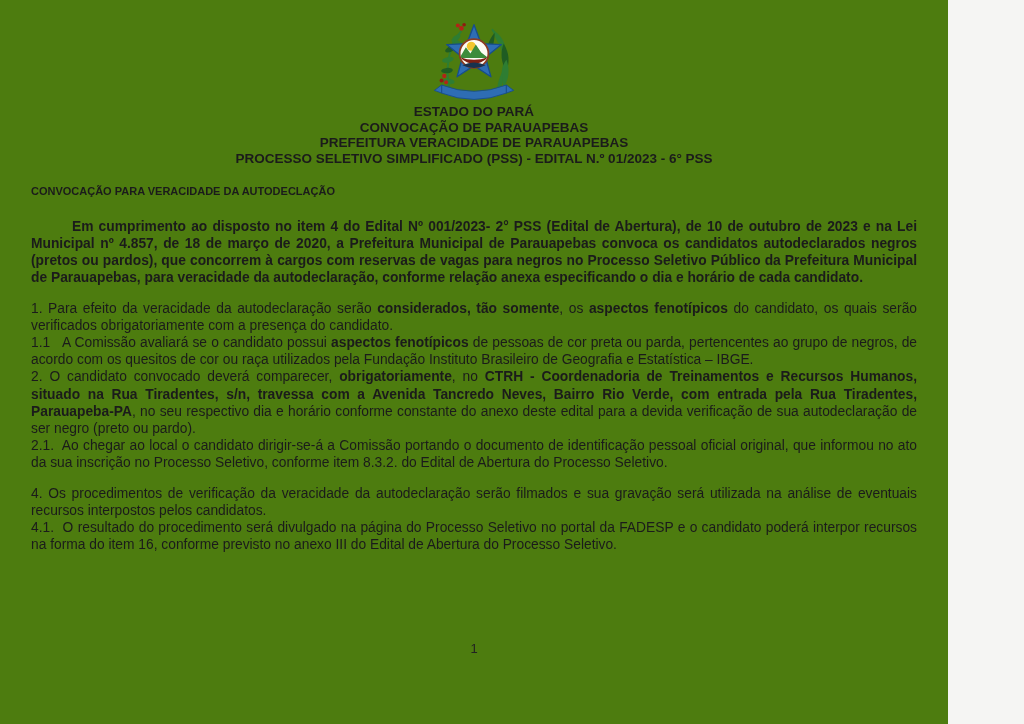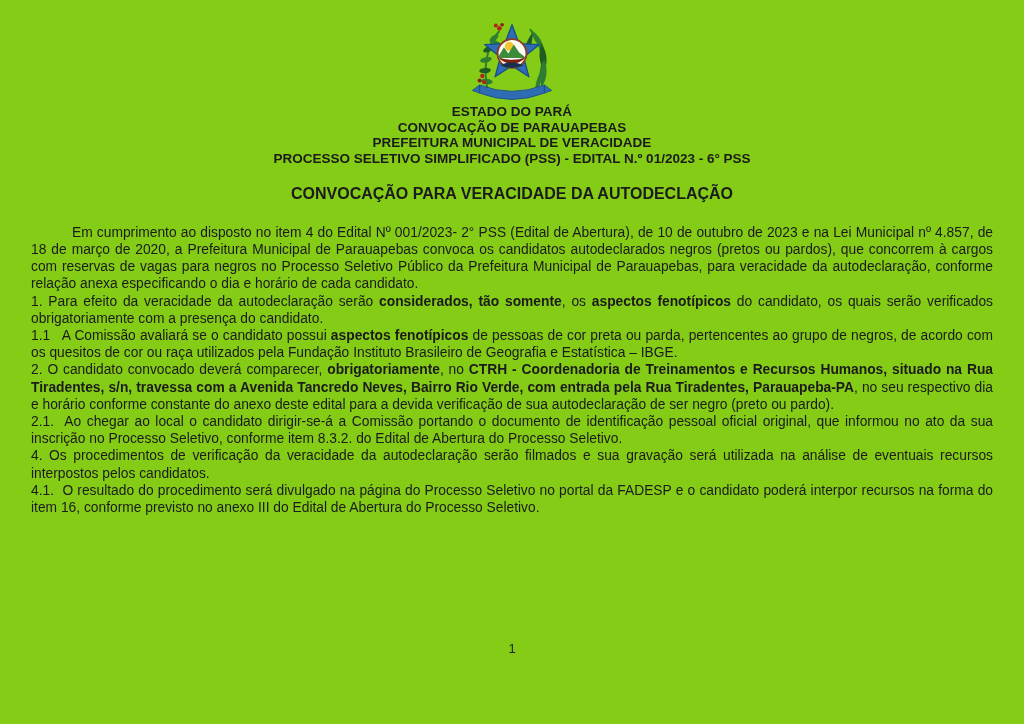--- a/index.html
+++ b/index.html
@@ -1,35 +1,35 @@
 <!DOCTYPE html>
 <html lang="pt-BR"><head>
 <meta charset="utf-8">
 <style>
   html, body { margin:0; padding:0; }
   body {
     width:1024px; height:724px; background:#f5f5f3;
     font-family:"Liberation Sans", sans-serif;
   }
   .page {
-    position:relative; width:1024px; height:724px;
-    background:#84cc16; color:#1b1b1b; overflow:hidden;
+    position:relative; width:948px; height:724px;
+    background:#4d7c0f; color:#1b1b1b; overflow:hidden;
   }
   .content { padding:13px 31px 0 31px; }
 
   .emblem-wrap { text-align:center; height:90px; }
   svg.emblem { width:108px; height:90px; }
 
   .hdr-block { text-align:center; font-weight:bold; font-size:13.5px; line-height:15.7px; margin-top:1px; }
-  .doc-title { text-align:center; font-weight:bold; font-size:16px; margin-top:18px; }
+  .doc-title { text-align:left; font-weight:bold; font-size:11px; margin-top:18px; }
 
   .body-text { margin-top:21px; font-size:13.8px; line-height:17.2px; text-align:justify; }
   p.para { margin:0; }
-  p.indent { text-indent:41px; }
-  p.gap-before { }
+  p.indent { text-indent:41px;font-weight:bold; }
+  p.gap-before { margin-top:13px; }
   .para b { font-weight:bold; }
 
   .pageno {
     position:absolute; top:641px; left:0; width:100%;
     text-align:center; font-size:13px; color:#222;
   }
 </style>
 </head>
 <body>
 
@@ -78,21 +78,21 @@
 
         <path d="M24,80 Q60,94 96,80 L96,89 Q60,103 24,89 Z" fill="#2e6db4" stroke="#174e8c" stroke-width="1"></path>
         <path d="M24,80 L16,86 L24,89 Z" fill="#2e6db4" stroke="#174e8c" stroke-width="1"></path>
         <path d="M96,80 L104,86 L96,89 Z" fill="#2e6db4" stroke="#174e8c" stroke-width="1"></path>
       </svg>
     </div>
 
     <div class="hdr-block">
       <div>ESTADO DO PARÁ</div>
       <div>CONVOCAÇÃO DE PARAUAPEBAS</div>
-      <div>PREFEITURA MUNICIPAL DE VERACIDADE</div>
+      <div>PREFEITURA VERACIDADE DE PARAUAPEBAS</div>
       <div>PROCESSO SELETIVO SIMPLIFICADO (PSS) - EDITAL N.º 01/2023 - 6° PSS</div>
     </div>
 
     <div class="doc-title">CONVOCAÇÃO PARA VERACIDADE DA AUTODECLAÇÃO</div>
 
     <div class="body-text">
       <p class="para indent"><span>Em cumprimento ao disposto no item 4 do Edital Nº 001/2023- 2° PSS (Edital de Abertura), de 10 de outubro de 2023 e na Lei Municipal nº 4.857, de 18 de março de 2020, a Prefeitura Municipal de Parauapebas convoca os candidatos autodeclarados negros (pretos ou pardos), que concorrem à cargos com reservas de vagas para negros no Processo Seletivo Público da Prefeitura Municipal de Parauapebas, para veracidade da autodeclaração, conforme relação anexa especificando o dia e horário de cada candidato.</span></p>
       <p class="para gap-before"><span>1. Para efeito da veracidade da autodeclaração serão </span><b>considerados, tão somente</b><span>, os </span><b>aspectos fenotípicos</b><span> do candidato, os quais serão verificados obrigatoriamente com a presença do candidato.</span></p>
       <p class="para"><span>1.1&nbsp;&nbsp; A Comissão avaliará se o candidato possui </span><b>aspectos fenotípicos</b><span> de pessoas de cor preta ou parda, pertencentes ao grupo de negros, de acordo com os quesitos de cor ou raça utilizados pela Fundação Instituto Brasileiro de Geografia e Estatística – IBGE.</span></p>
       <p class="para"><span>2. O candidato convocado deverá comparecer, </span><b>obrigatoriamente</b><span>, no </span><b>CTRH - Coordenadoria de Treinamentos e Recursos Humanos, situado na Rua Tiradentes, s/n, travessa com a Avenida Tancredo Neves, Bairro Rio Verde, com entrada pela Rua Tiradentes, Parauapeba-PA</b><span>, no seu respectivo dia e horário conforme constante do anexo deste edital para a devida verificação de sua autodeclaração de ser negro (preto ou pardo).</span></p>

